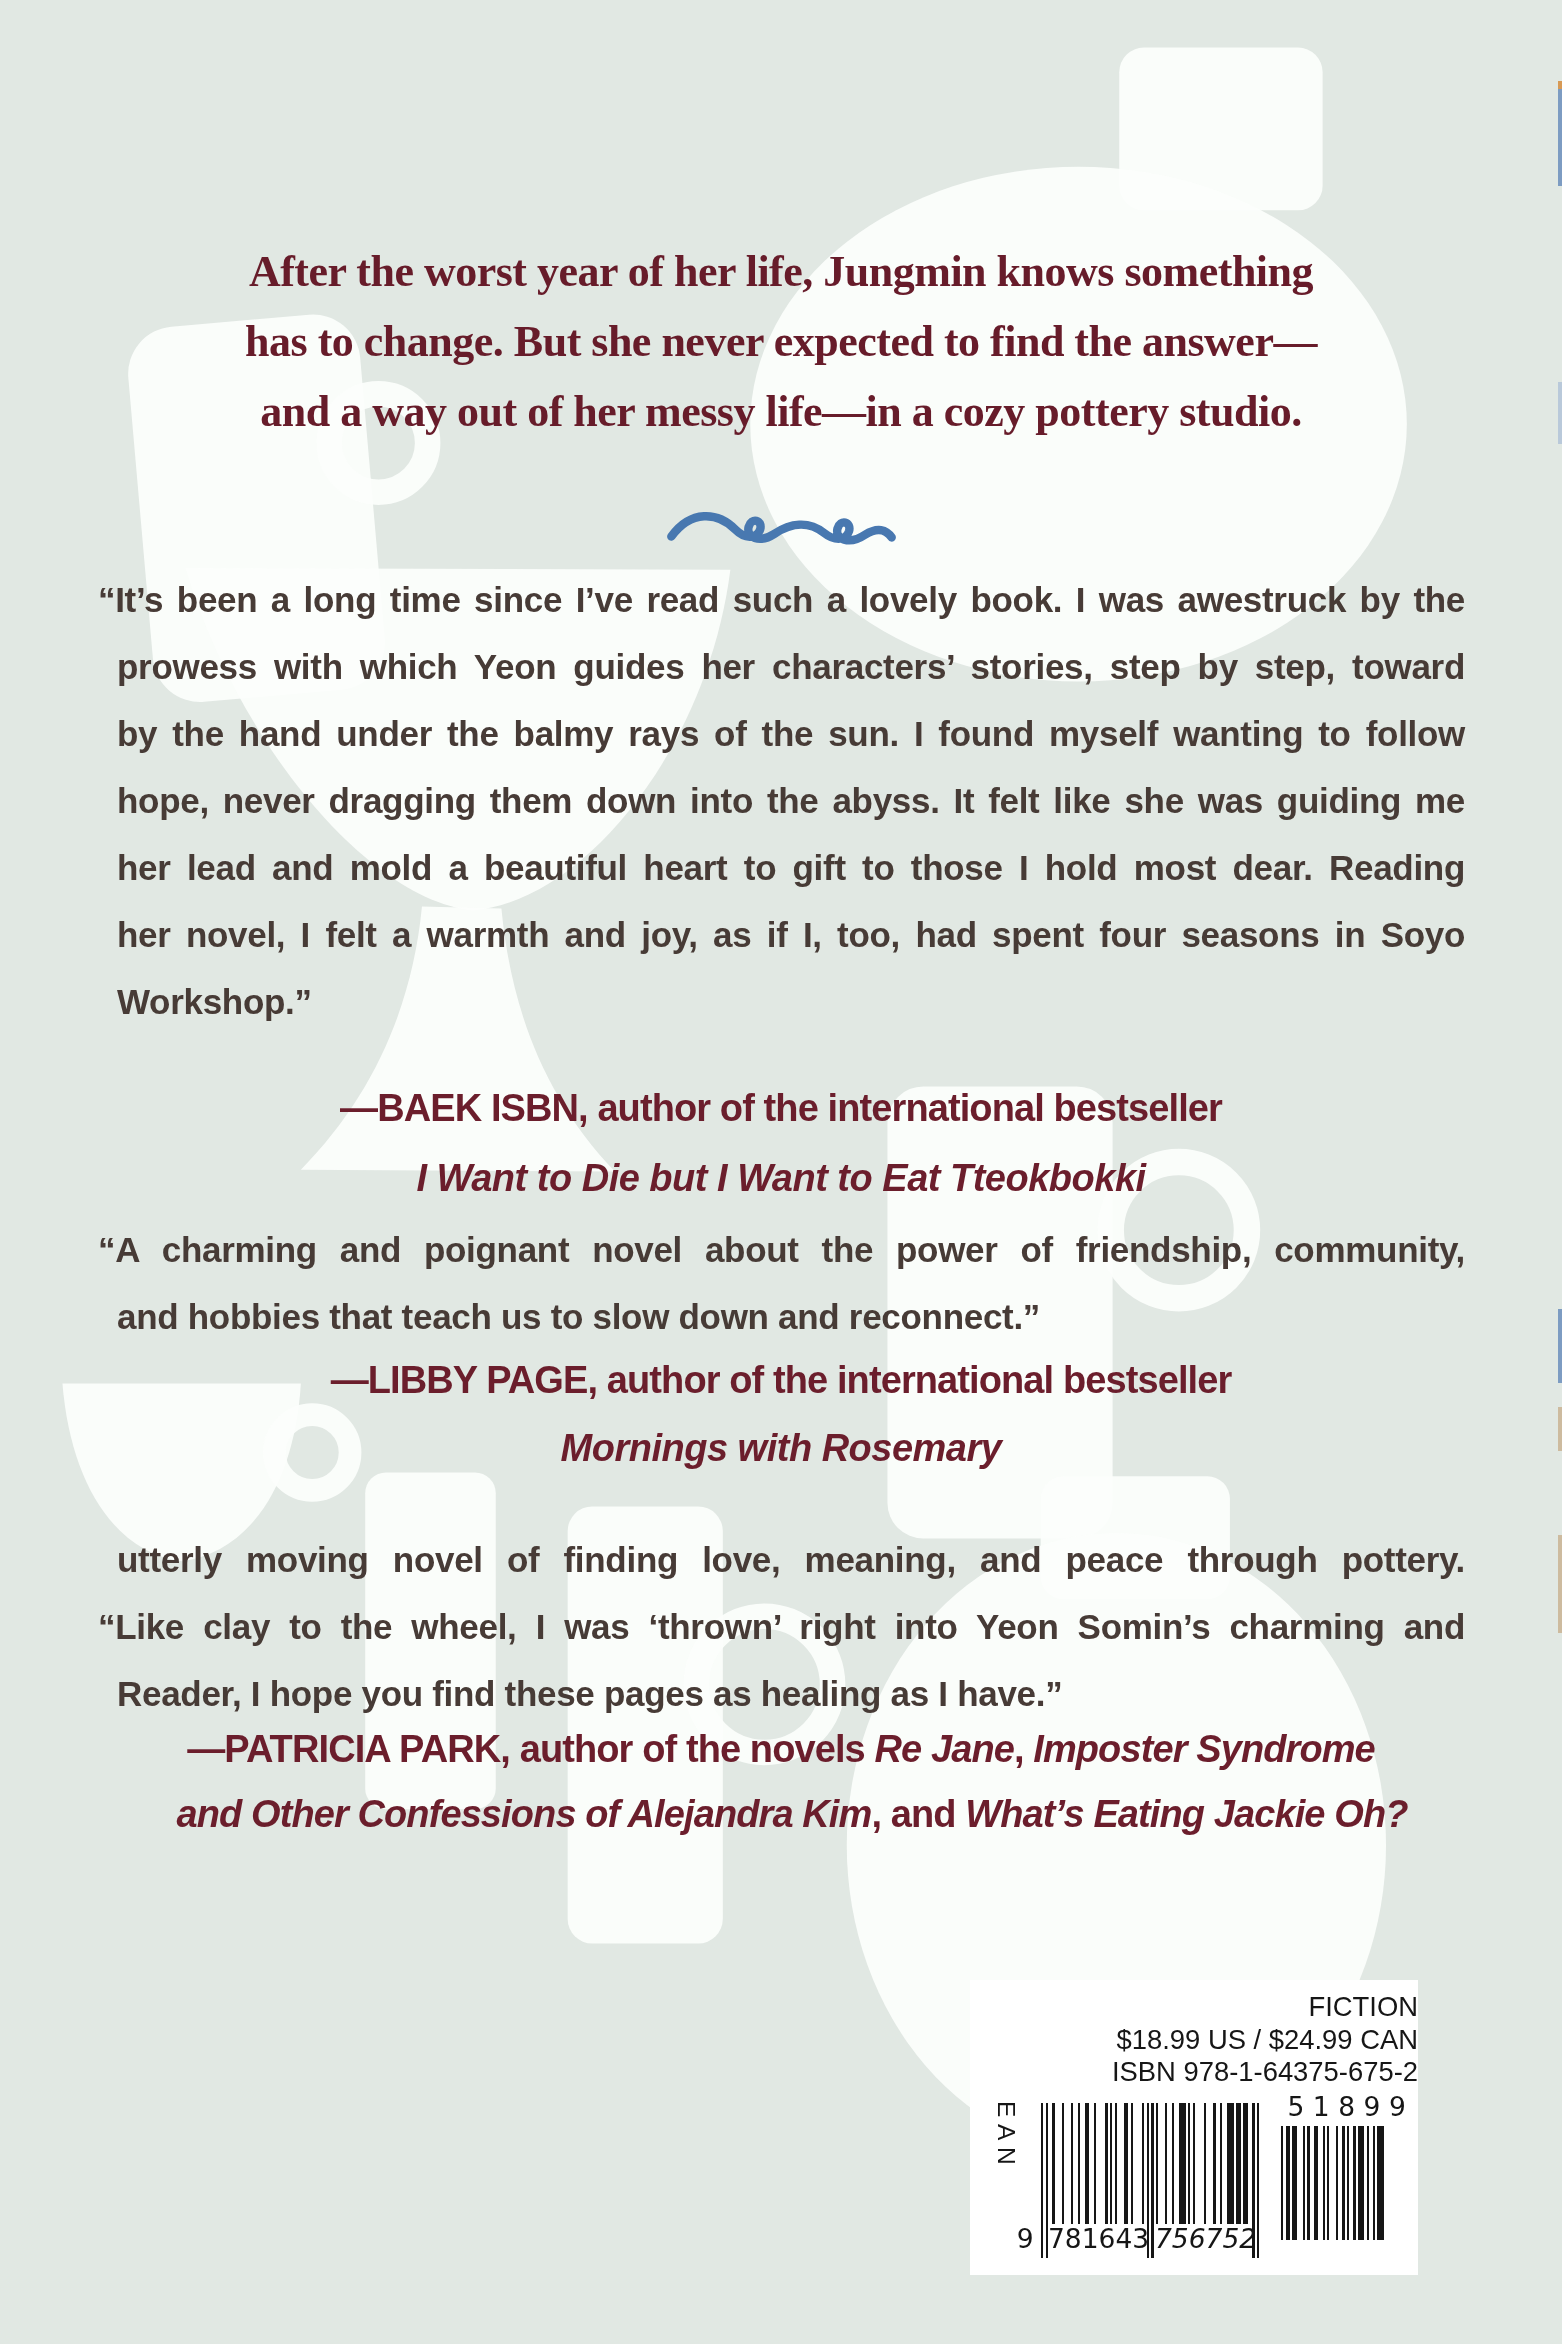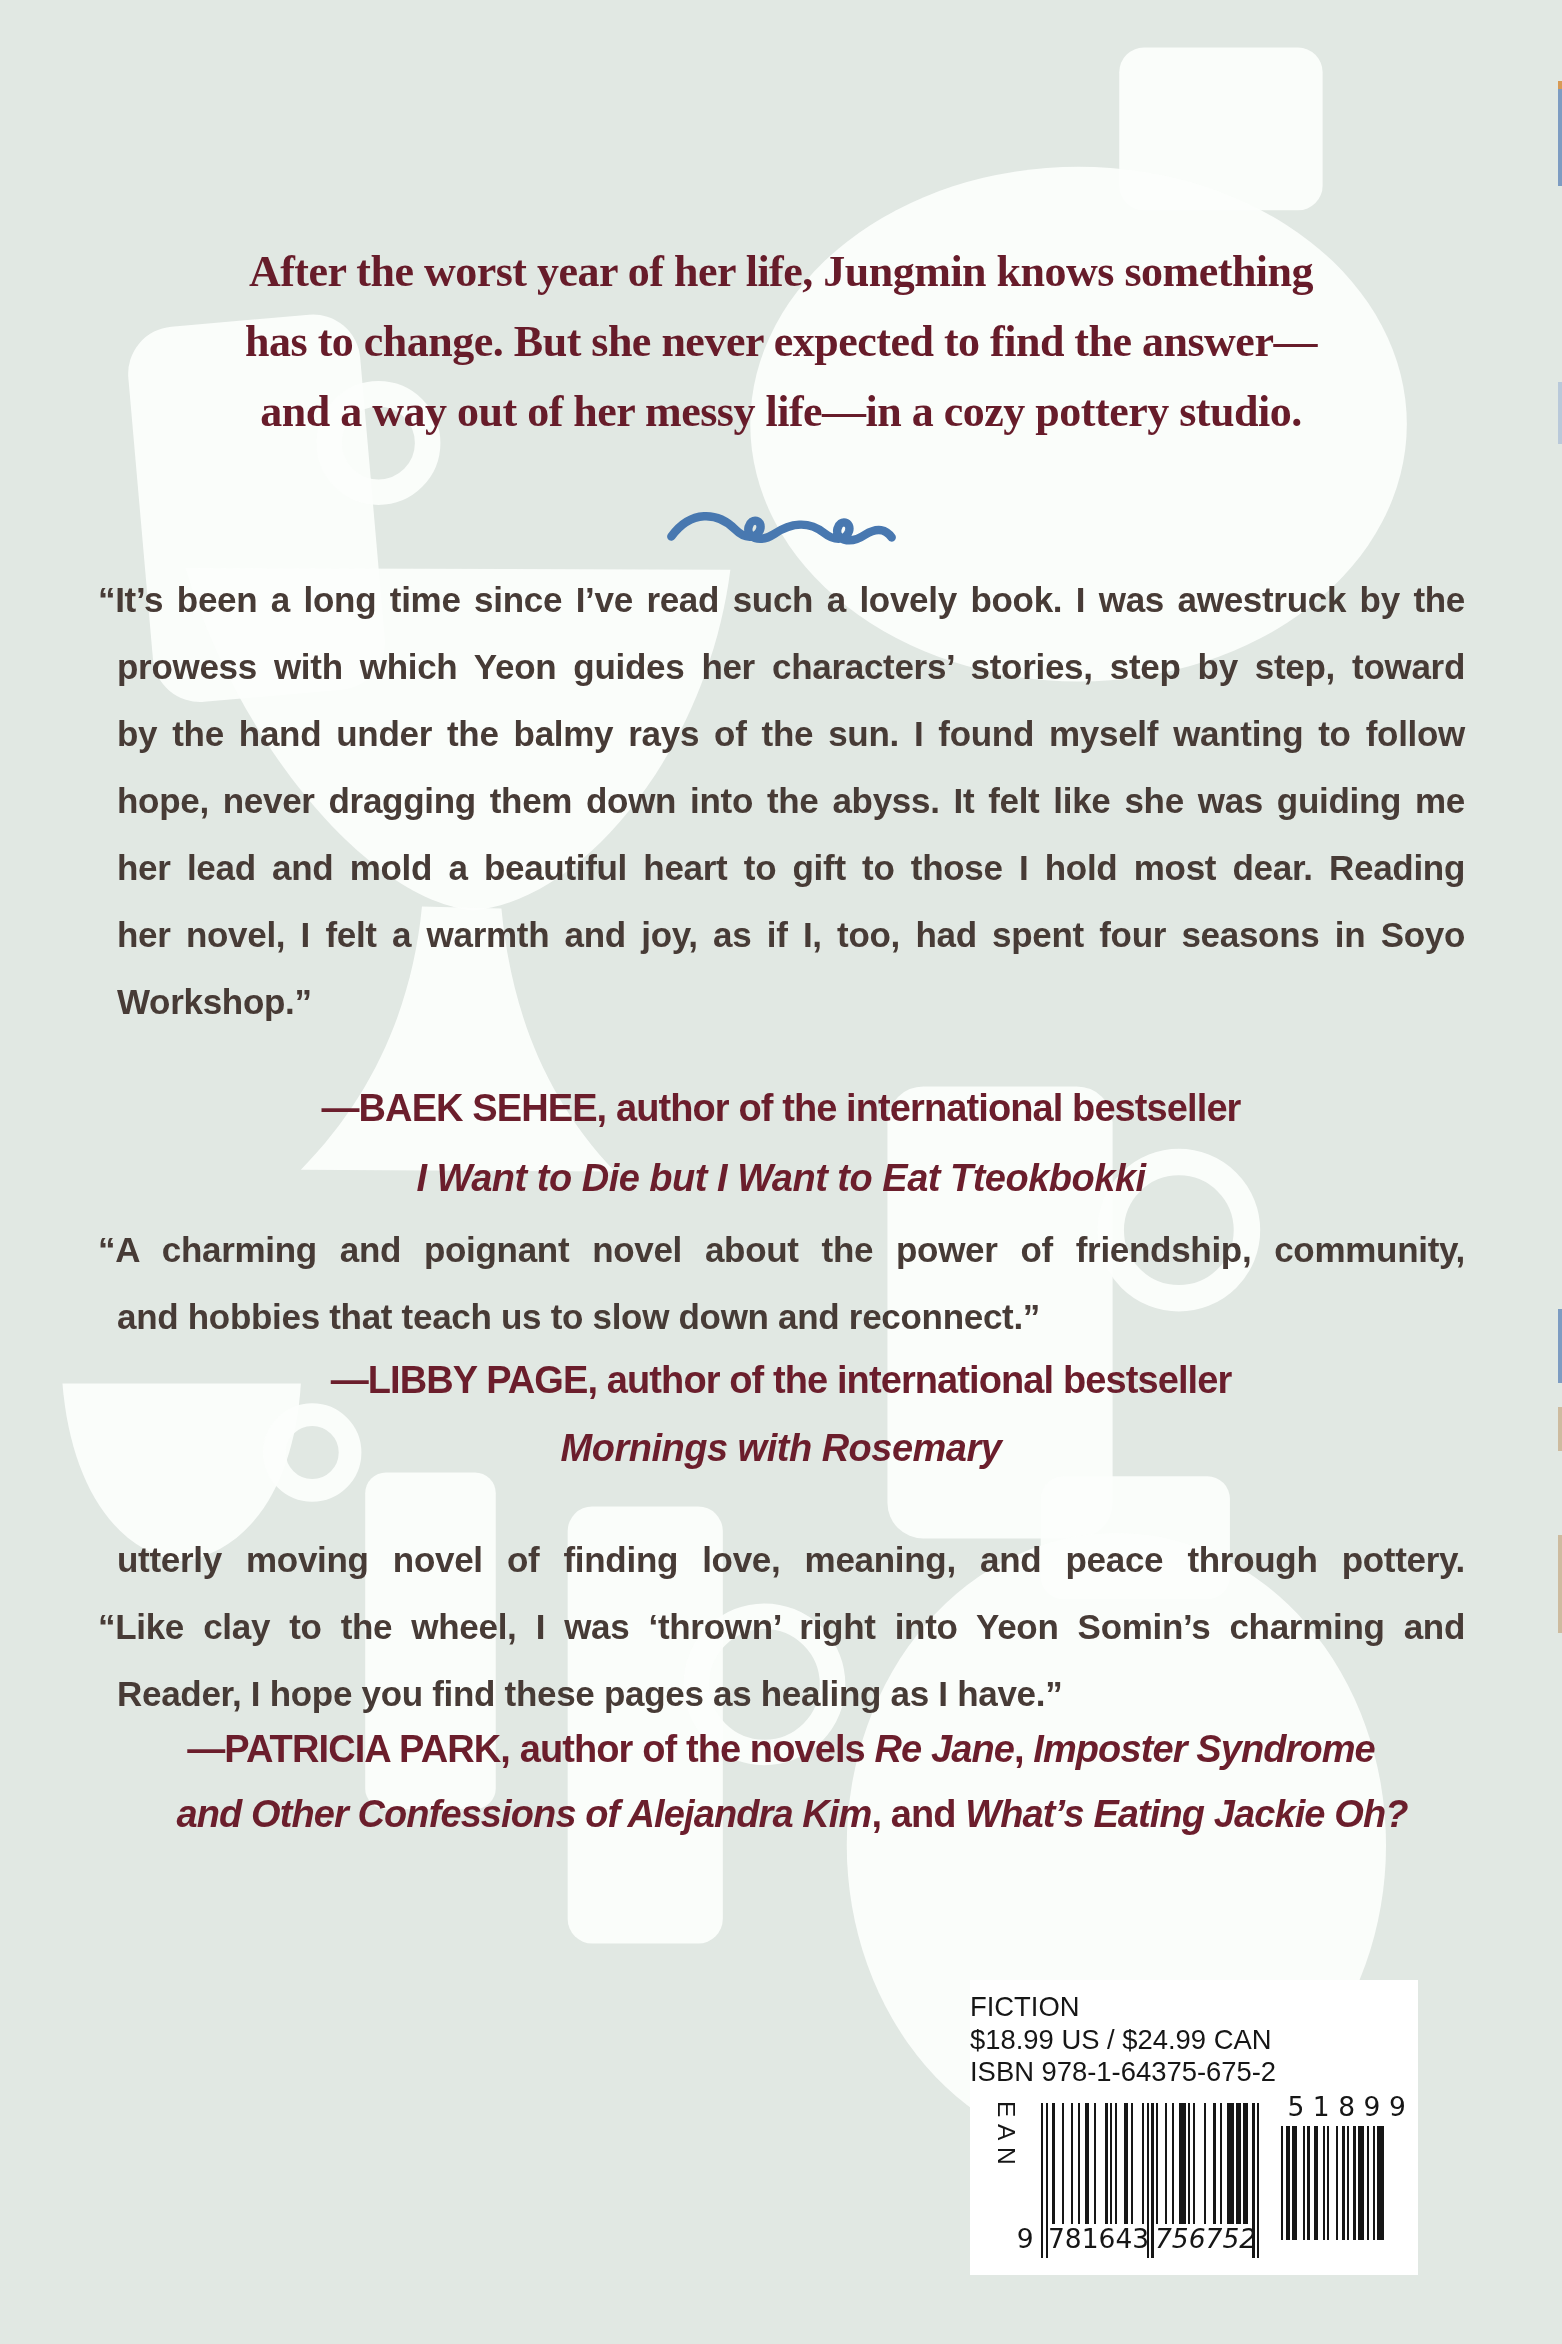--- a/index.html
+++ b/index.html
@@ -54,21 +54,21 @@
   .a1{top:1085px;}  .t1{top:1155px;}
   .a2{top:1357px;}  .t2{top:1425px;}
   .a3l1{top:1726px;} .a3l2{top:1791px;padding-left:11px;}
   .attr .rm{font-style:normal;} .attr .it{font-style:italic;}
 
   
   .bcbox{
     position:absolute;left:970px;top:1980px;width:448px;height:295px;
     background:#ffffff;color:#161616;
   }
-  .bcline{position:absolute;left:0;width:448px;text-align:left;font-size:27.4px;line-height:32px;color:#161616;}
+  .bcline{position:absolute;left:0;width:448px;text-align:right;font-size:27.4px;line-height:32px;color:#161616;}
   .bc1{top:11.4px;} .bc2{top:44px;} .bc3{top:76px;}
   .eanlabel{
     position:absolute;left:49px;top:121px;width:95px;
     transform:rotate(90deg);transform-origin:0 0;
     font-size:24.6px;letter-spacing:6.6px;line-height:26.5px;color:#161616;
   }
   .bars{position:absolute;font-size:0;white-space:nowrap;}
   .mainbars{left:71px;top:123px;}
   .suppbars{left:309px;top:146px;}
   .bars span{display:inline-block;vertical-align:top;}
@@ -134,21 +134,21 @@
 
     <div class="quote q1">
       <div class="jl fl">“It’s been a long time since I’ve read such a lovely book. I was awestruck by the</div>
       <div class="jl">prowess with which Yeon guides her characters’ stories, step by step, toward</div>
       <div class="jl">by the hand under the balmy rays of the sun. I found myself wanting to follow</div>
       <div class="jl">hope, never dragging them down into the abyss. It felt like she was guiding me</div>
       <div class="jl">her lead and mold a beautiful heart to gift to those I hold most dear. Reading</div>
       <div class="jl">her novel, I felt a warmth and joy, as if I, too, had spent four seasons in Soyo</div>
       <div class="ll">Workshop.”</div>
     </div>
-    <div class="attr a1">—BAEK SEHEE, author of the international bestseller</div>
+    <div class="attr a1">—BAEK ISBN, author of the international bestseller</div>
     <div class="booktitle t1">I Want to Die but I Want to Eat Tteokbokki</div>
 
     <div class="quote q2">
       <div class="jl fl">“A charming and poignant novel about the power of friendship, community,</div>
       <div class="ll">and hobbies that teach us to slow down and reconnect.”</div>
     </div>
     <div class="attr a2">—LIBBY PAGE, author of the international bestseller</div>
     <div class="booktitle t2">Mornings with Rosemary</div>
 
     <div class="quote q3">

